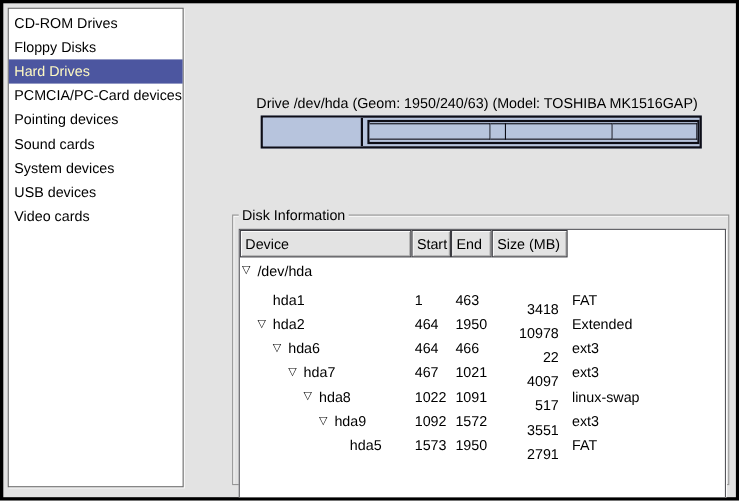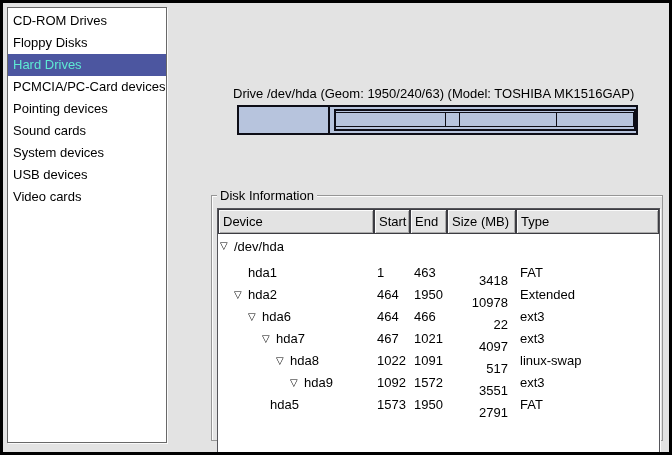--- a/index.html
+++ b/index.html
@@ -31,21 +31,21 @@
   }
   .side-item {
     height: 22px;
     line-height: 22px;
     padding-left: 5px;
     white-space: nowrap;
     cursor: default;
   }
   .side-item.selected {
     background: #4c56a0;
-    color: #5eead4;
+    color: #fef9c3;
   }
 
   
   .drive-title {
     position: absolute;
     left: 230px; top: 83px;
     white-space: nowrap;
   }
   .drive-bar {
     position: absolute;
@@ -181,21 +181,20 @@
 
   <div class="groupbox">
     <span class="group-label">Disk Information</span>
 
     <div class="disk-table">
       <div class="thead">
         <div class="th">Device</div>
         <div class="th">Start</div>
         <div class="th">End</div>
         <div class="th">Size (MB)</div>
-        <div class="th">Type</div>
       </div>
 
       <div class="tbody">
 
         <div class="trow">
           <div class="cell-device" style="padding-left:2px">
             <span class="expander">▽</span>
             <span>/dev/hda</span>
           </div>
           <div class="cell-start"></div>
@@ -264,21 +263,21 @@
             <span class="expander">▽</span>
             <span>hda9</span>
           </div>
           <div class="cell-start">1092</div>
           <div class="cell-end">1572</div>
           <div class="cell-size">3551</div>
           <div class="cell-type">ext3</div>
         </div>
 
         <div class="trow">
-          <div class="cell-device" style="padding-left:38px">
+          <div class="cell-device" style="padding-left:86px">
             <span class="expander"></span>
             <span>hda5</span>
           </div>
           <div class="cell-start">1573</div>
           <div class="cell-end">1950</div>
           <div class="cell-size">2791</div>
           <div class="cell-type">FAT</div>
         </div>
 
       </div>

